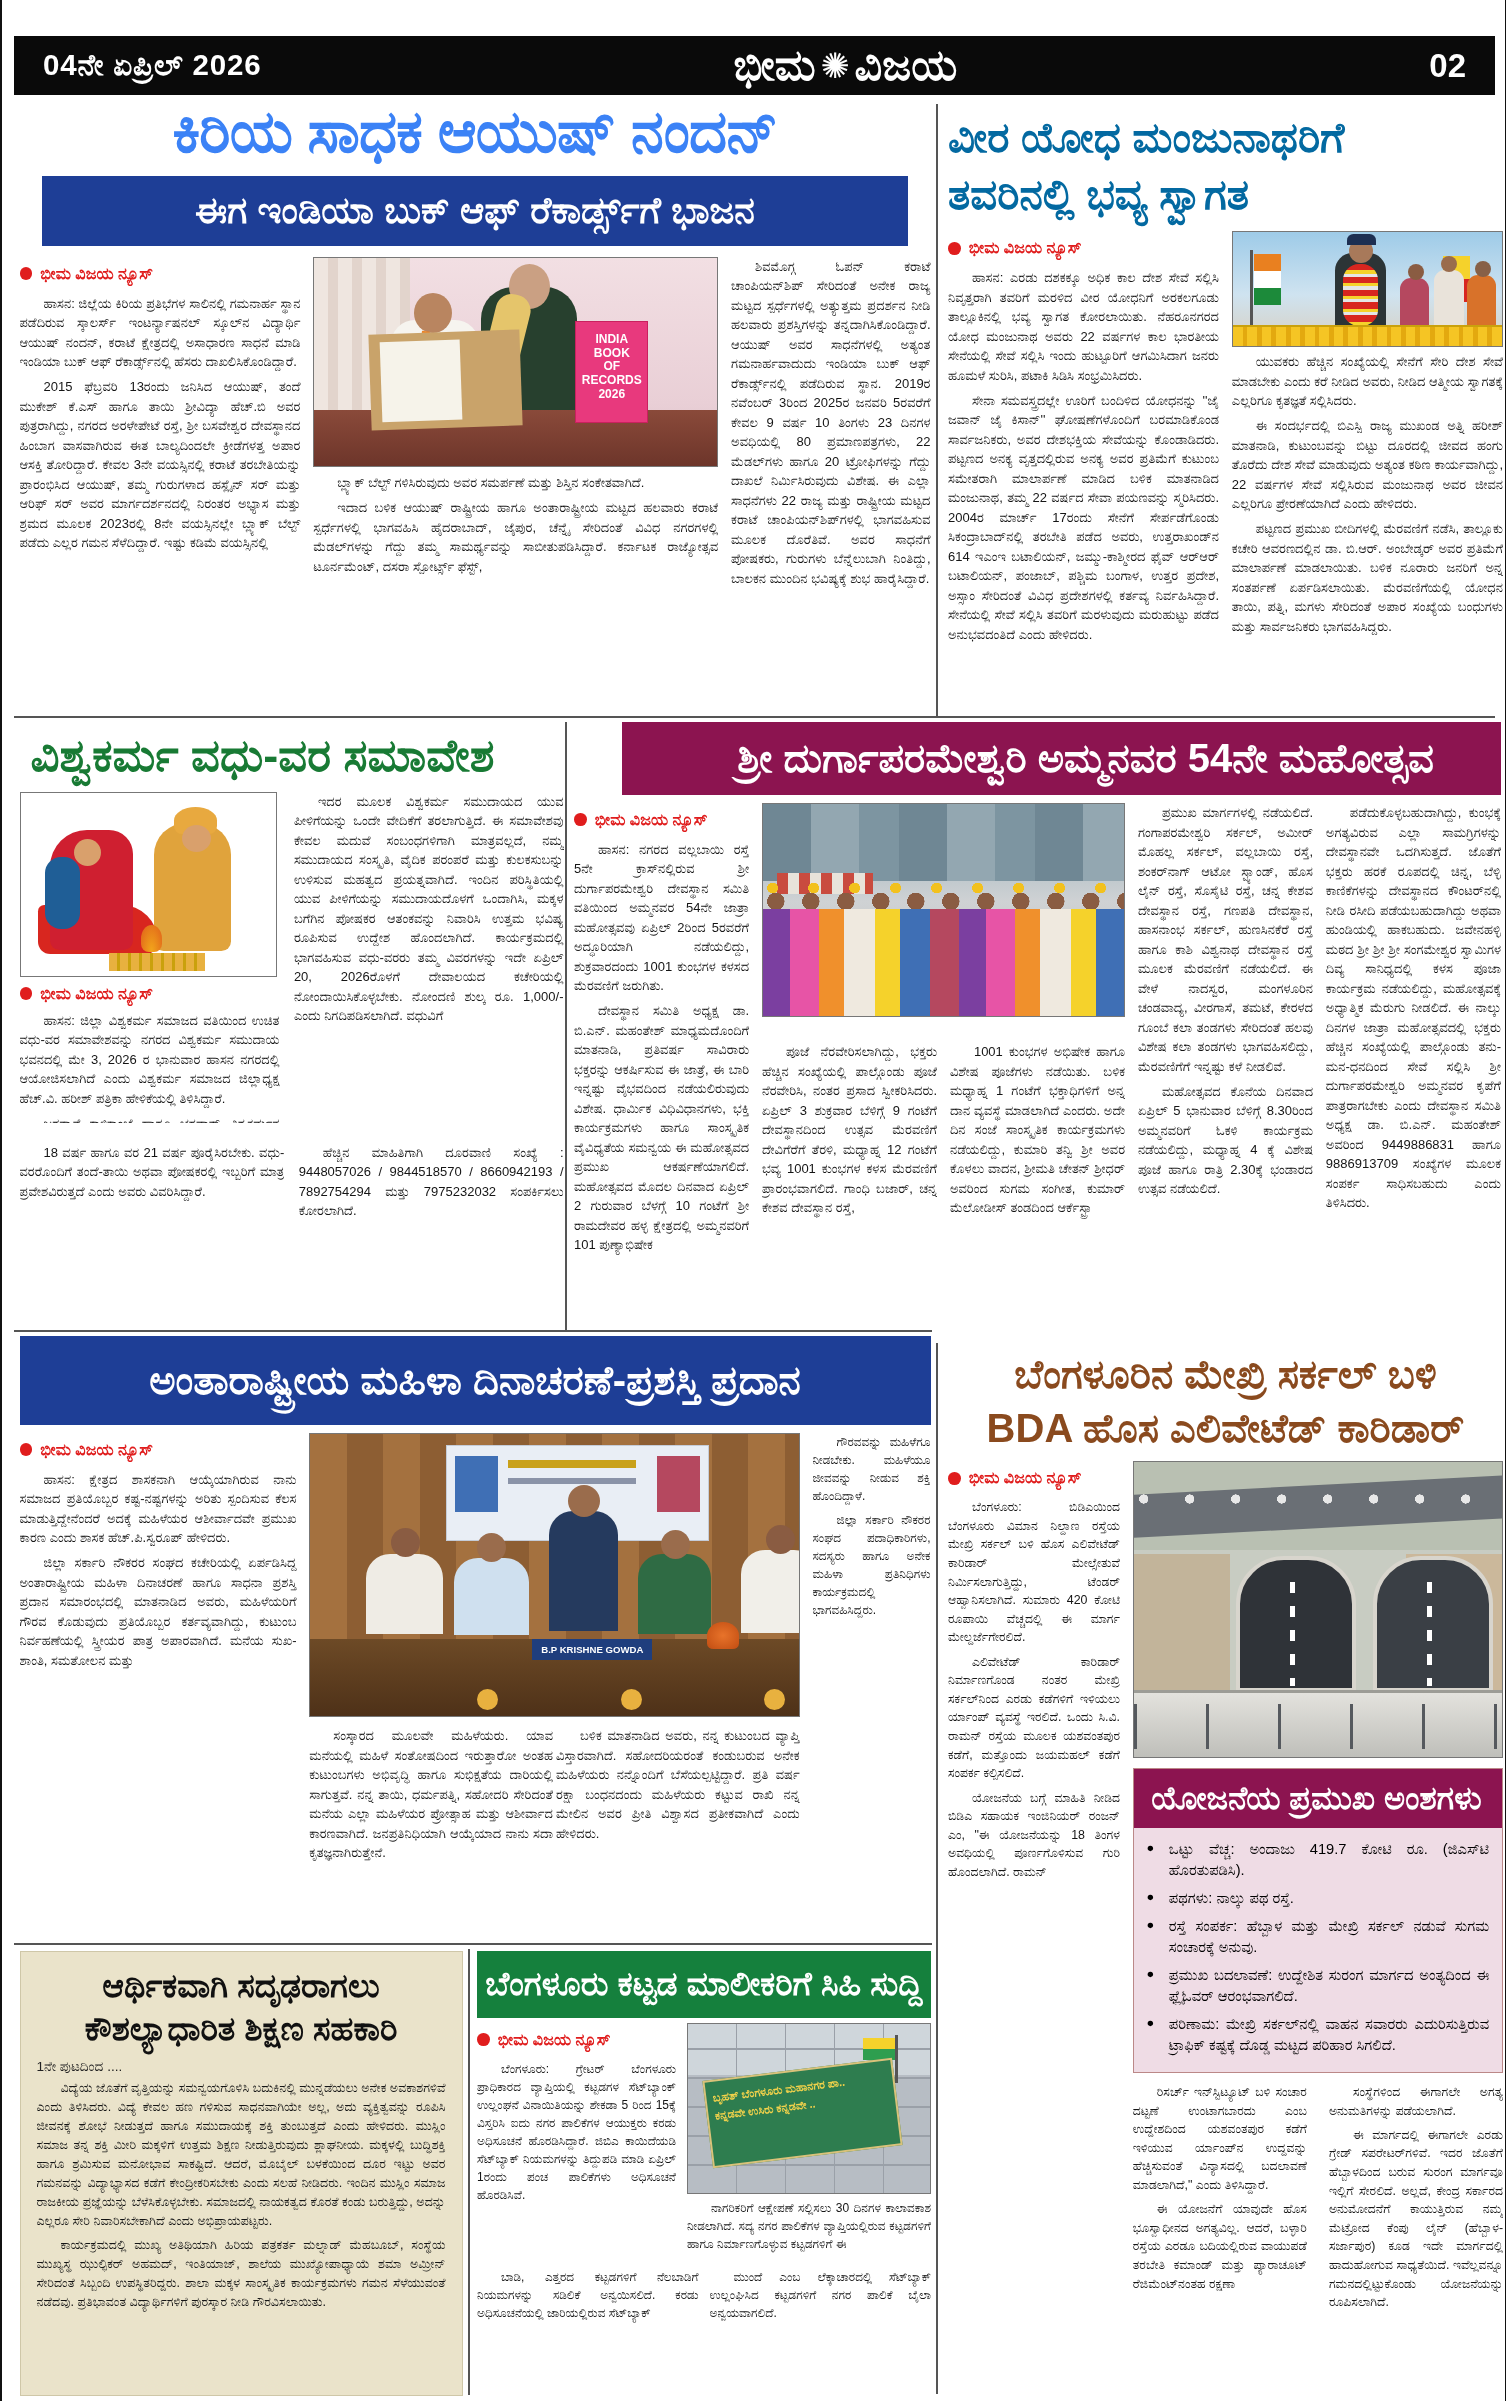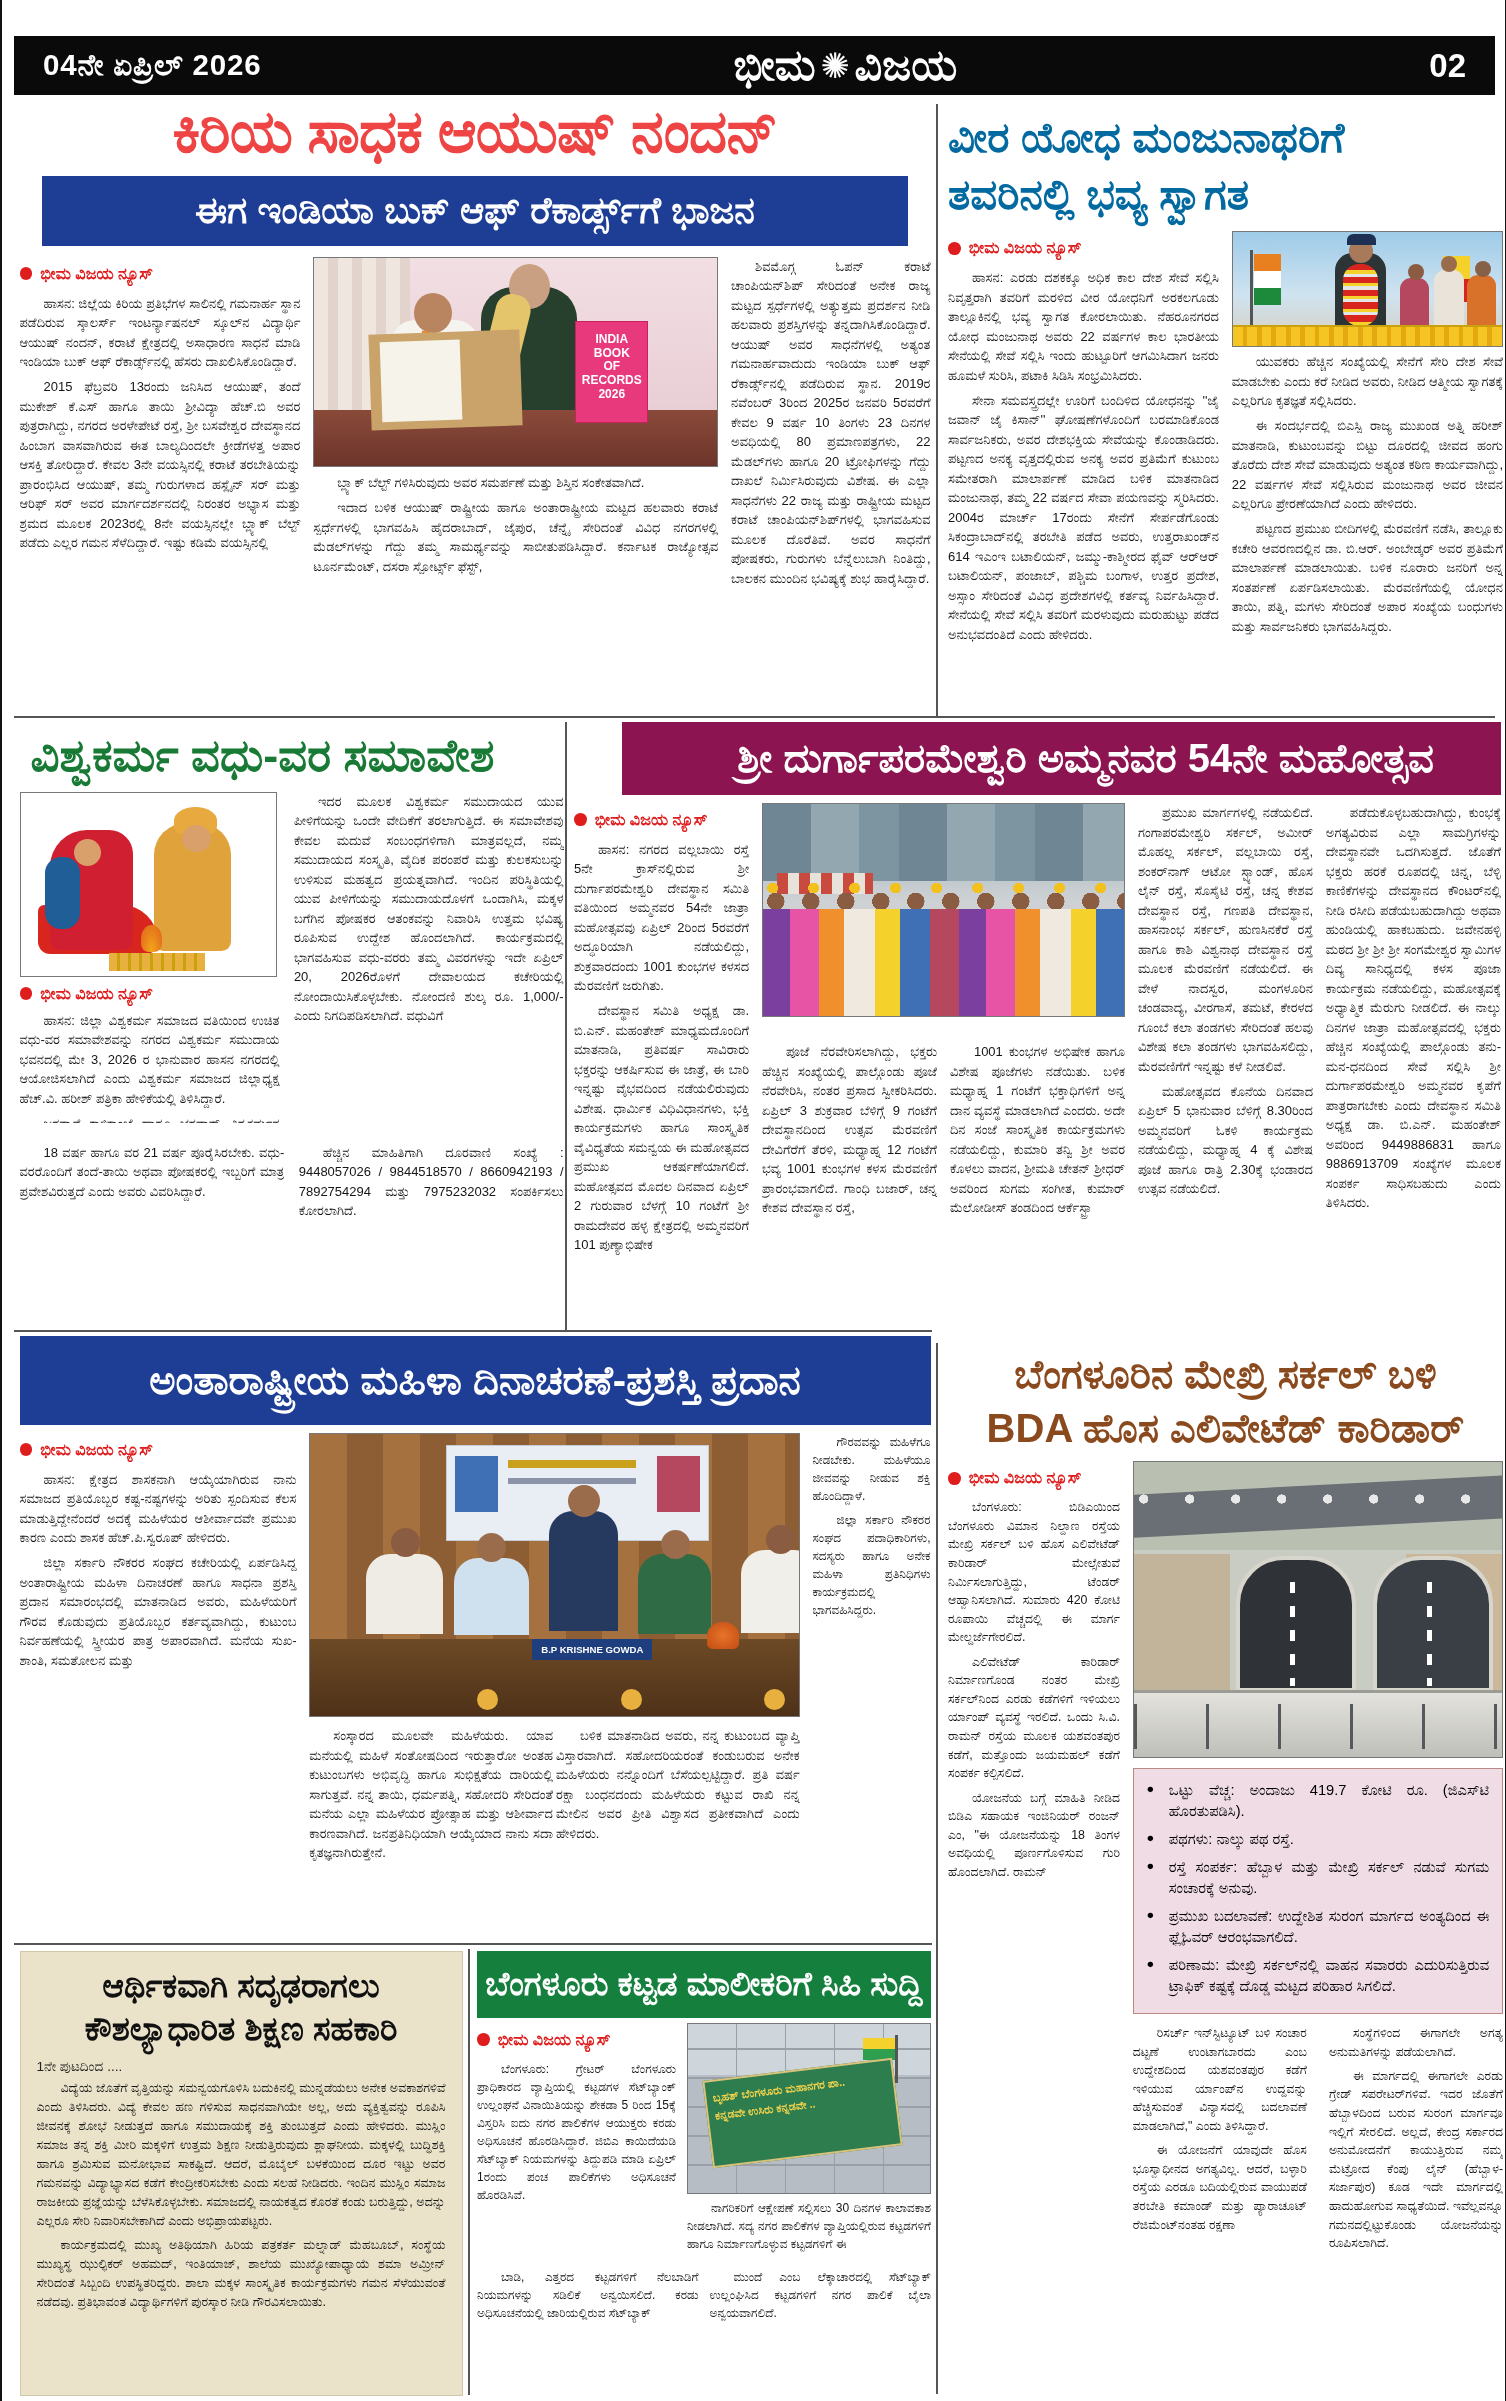--- a/index.html
+++ b/index.html
@@ -21,21 +21,21 @@
   .byline { display:flex; align-items:center; gap:8px; font-size:16px; font-weight:bold; color:#e01d1d; margin:4.8px 0 8px; }
   .byline .dot { width:12.8px; height:12.8px; border-radius:50%; background:#e01d1d; flex:0 0 auto; }
   .body-col { font-size:13px; line-height:1.5; color:#151515; text-align:justify; overflow:hidden; }
   .body-col p { margin-bottom:5.6px; text-indent:24px; }
   .vrule { background:#555; width:1.6px; }
   .hrule { background:#555; height:1.6px; }
   .photo { position:relative; overflow:hidden; border:0.8px solid #777; }
 
   
   #a1 { left:17.5px; top:100px; width:911px; height:616px; }
-  #a1-headline { font-size:59px; font-weight:bold; color:#ef4444; text-align:center; line-height:1.1; letter-spacing:-0.8px; }
+  #a1-headline { font-size:59px; font-weight:bold; color:#3b82f6; text-align:center; line-height:1.1; letter-spacing:-0.8px; }
   #a1-subbar { margin:11px auto 0; width:866px; height:70px; background:#1e3e96; color:#fff;
                display:flex; align-items:center; justify-content:center; font-size:37px; font-weight:bold; }
   #a1-cols { display:flex; gap:12.8px; margin-top:11px; height:431px; }
   #a1-c1 { width:281px; } #a1-c2 { width:405px; } #a1-c3 { flex:1; }
 
   
   #ph-award { width:405px; height:210px; background:linear-gradient(180deg,#f2dfe3,#e9cfd6 70%,#d9bfc6); }
   #ph-award .curtain { position:absolute; left:0; top:0; width:96px; height:159px; background:repeating-linear-gradient(90deg,#efe6e0 0 14.4px,#e2d4cc 14.4px 24px); }
   #ph-award .mom { position:absolute; left:167px; top:29px; width:96px; height:159px; background:#27402e; border-radius:32px 32px 0 0; }
   #ph-award .mom-head { position:absolute; left:195px; top:6.4px; width:41px; height:45px; background:#caa083; border-radius:50%; }
@@ -505,20 +505,21 @@
           <div class="tanL"></div>
           <div class="tanR"></div>
           <div class="tun1"></div>
           <div class="tun2"></div>
           <div class="dash1"></div>
           <div class="dash2"></div>
           <div class="deck"></div>
           <div class="decklines"></div>
         </div>
         <div id="kp-box">
+          <div id="kp-head">ಯೋಜನೆಯ ಪ್ರಮುಖ ಅಂಶಗಳು</div>
           <div id="kp-body">
             <ul>
                 <li>ಒಟ್ಟು ವೆಚ್ಚ: ಅಂದಾಜು 419.7 ಕೋಟಿ ರೂ. (ಜಿಎಸ್‌ಟಿ ಹೊರತುಪಡಿಸಿ).</li>
                 <li>ಪಥಗಳು: ನಾಲ್ಕು ಪಥ ರಸ್ತೆ.</li>
                 <li>ರಸ್ತೆ ಸಂಪರ್ಕ: ಹೆಬ್ಬಾಳ ಮತ್ತು ಮೇಖ್ರಿ ಸರ್ಕಲ್ ನಡುವೆ ಸುಗಮ ಸಂಚಾರಕ್ಕೆ ಅನುವು.</li>
                 <li>ಪ್ರಮುಖ ಬದಲಾವಣೆ: ಉದ್ದೇಶಿತ ಸುರಂಗ ಮಾರ್ಗದ ಅಂತ್ಯದಿಂದ ಈ ಫ್ಲೈಓವರ್ ಆರಂಭವಾಗಲಿದೆ.</li>
                 <li>ಪರಿಣಾಮ: ಮೇಖ್ರಿ ಸರ್ಕಲ್‌ನಲ್ಲಿ ವಾಹನ ಸವಾರರು ಎದುರಿಸುತ್ತಿರುವ ಟ್ರಾಫಿಕ್ ಕಷ್ಟಕ್ಕೆ ದೊಡ್ಡ ಮಟ್ಟದ ಪರಿಹಾರ ಸಿಗಲಿದೆ.</li>
               </ul>
           </div>
         </div>

